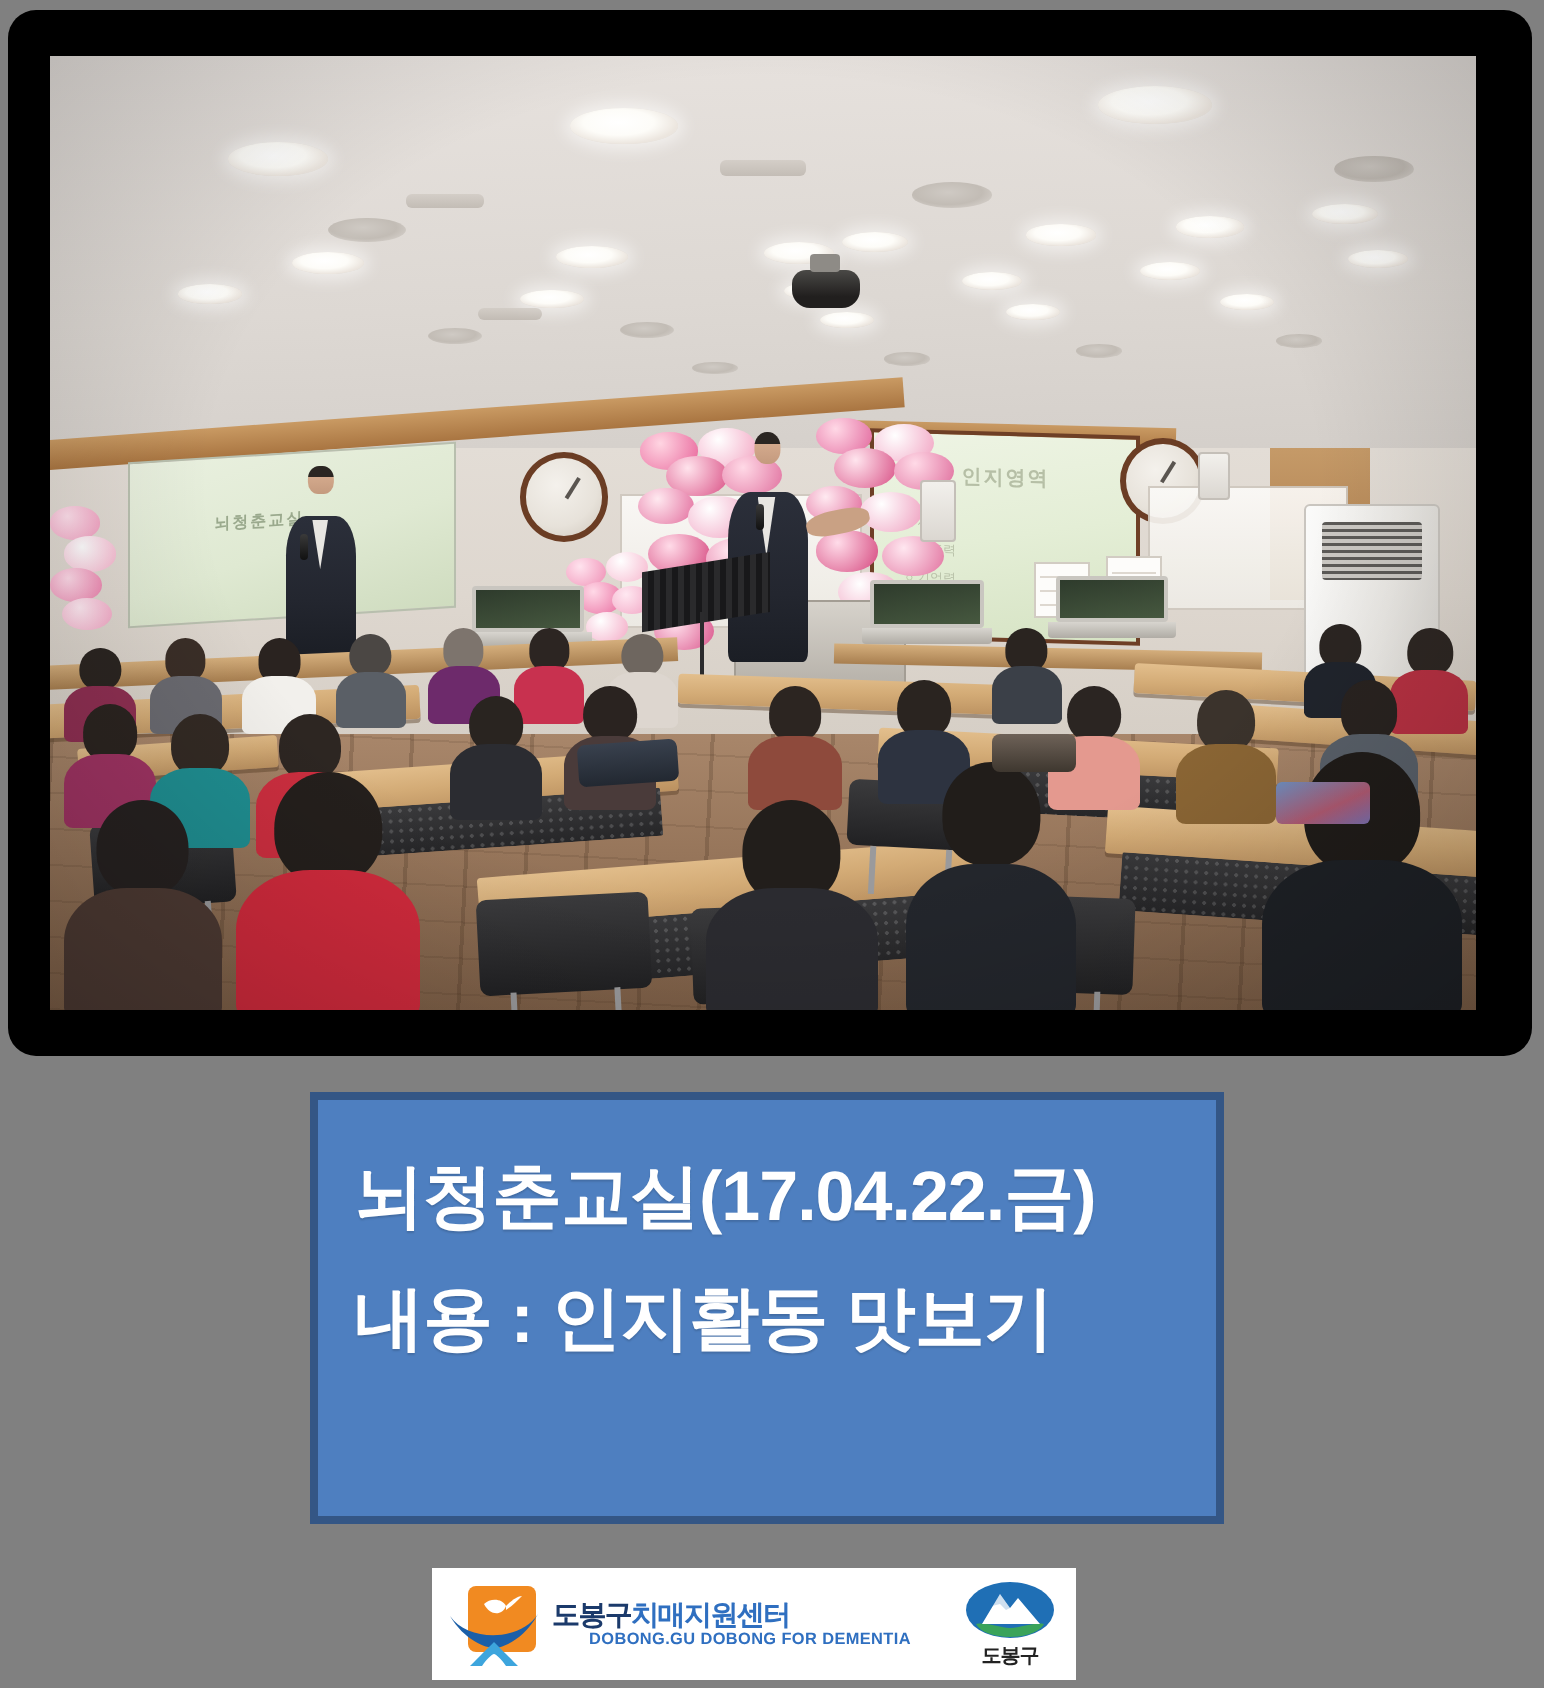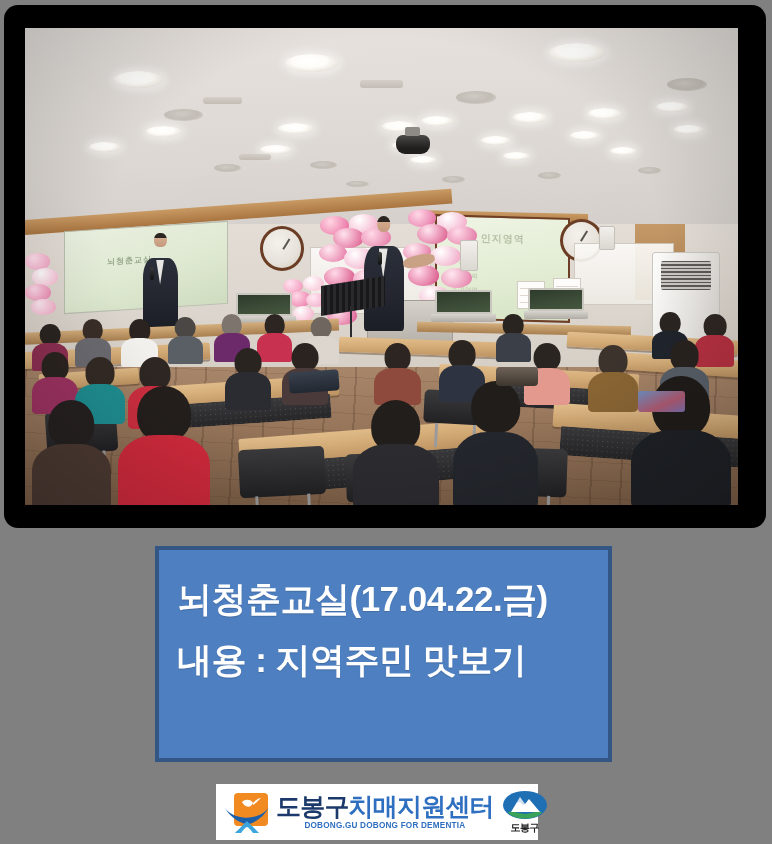--- a/index.html
+++ b/index.html
@@ -370,26 +370,25 @@
   .logo-sq {
     position: absolute;
     left: 10px; top: 2px;
     width: 34px; height: 33px;
     background: #f18a21;
     border-radius: 4px;
   }
   .logo-figure { position: absolute; inset: 0; }
   .logo-text { flex: 1 1 auto; }
   .logo-kr {
-    font-size: 25px;
+    font-size: 14px;
     font-weight: 700;
     letter-spacing: -0.8px;
     line-height: 1.05;
     white-space: nowrap;
-    font-family: Liberation Serif, serif;
   }
   .logo-kr .k1 { color: #1b3a6b; }
   .logo-kr .k2 { color: #2f6fc0; }
   .logo-en {
     font-size: 8.2px;
     font-weight: 700;
     color: #2f6fc0;
     letter-spacing: .2px;
     text-align: center;
     margin-top: 1px;
@@ -705,21 +704,21 @@
     <div style="position:absolute;left:37%;top:72%;width:7%;height:4.5%;background:linear-gradient(180deg,#39414e,#222831);border-radius:4px;transform:rotate(-4deg);"></div>
     <div style="position:absolute;left:66%;top:71%;width:6%;height:4%;background:linear-gradient(180deg,#6e6258,#3e372f);border-radius:4px;"></div>
     <div style="position:absolute;left:86%;top:76%;width:6.5%;height:4.5%;background:linear-gradient(155deg,#6d8fc0,#b05a72 60%,#7a6fae);border-radius:3px;"></div>
 
     <div class="photo-vig"></div>
   </div>
 </div>
 
 <div class="caption-box">
   <div class="caption-line">뇌청춘교실(17.04.22.금)</div>
-  <div class="caption-line">내용 : 지역주민 맛보기</div>
+  <div class="caption-line">내용 : 인지활동 맛보기</div>
 </div>
 
 <div class="logo-bar">
 
   <div class="logo-mark">
     <div class="logo-sq"></div>
     <svg class="logo-figure" viewBox="0 0 46 42">
       <path d="M1 17 C10 30, 36 30, 45 16 C38 29, 27 33, 23 33 C19 33, 8 29, 1 17 Z" fill="#1b5fa8"></path>
       <path d="M23 30 C19 34, 13 40, 11 42 L17 42 C19 39, 22 36, 23 36 C24 36, 27 39, 29 42 L35 42 C33 40, 27 34, 23 30 Z" fill="#3da5dd"></path>
       <path d="M18 11 C21 8, 27 8, 29 12 C27 17, 21 17, 18 11 Z" fill="#ffffff"></path>

